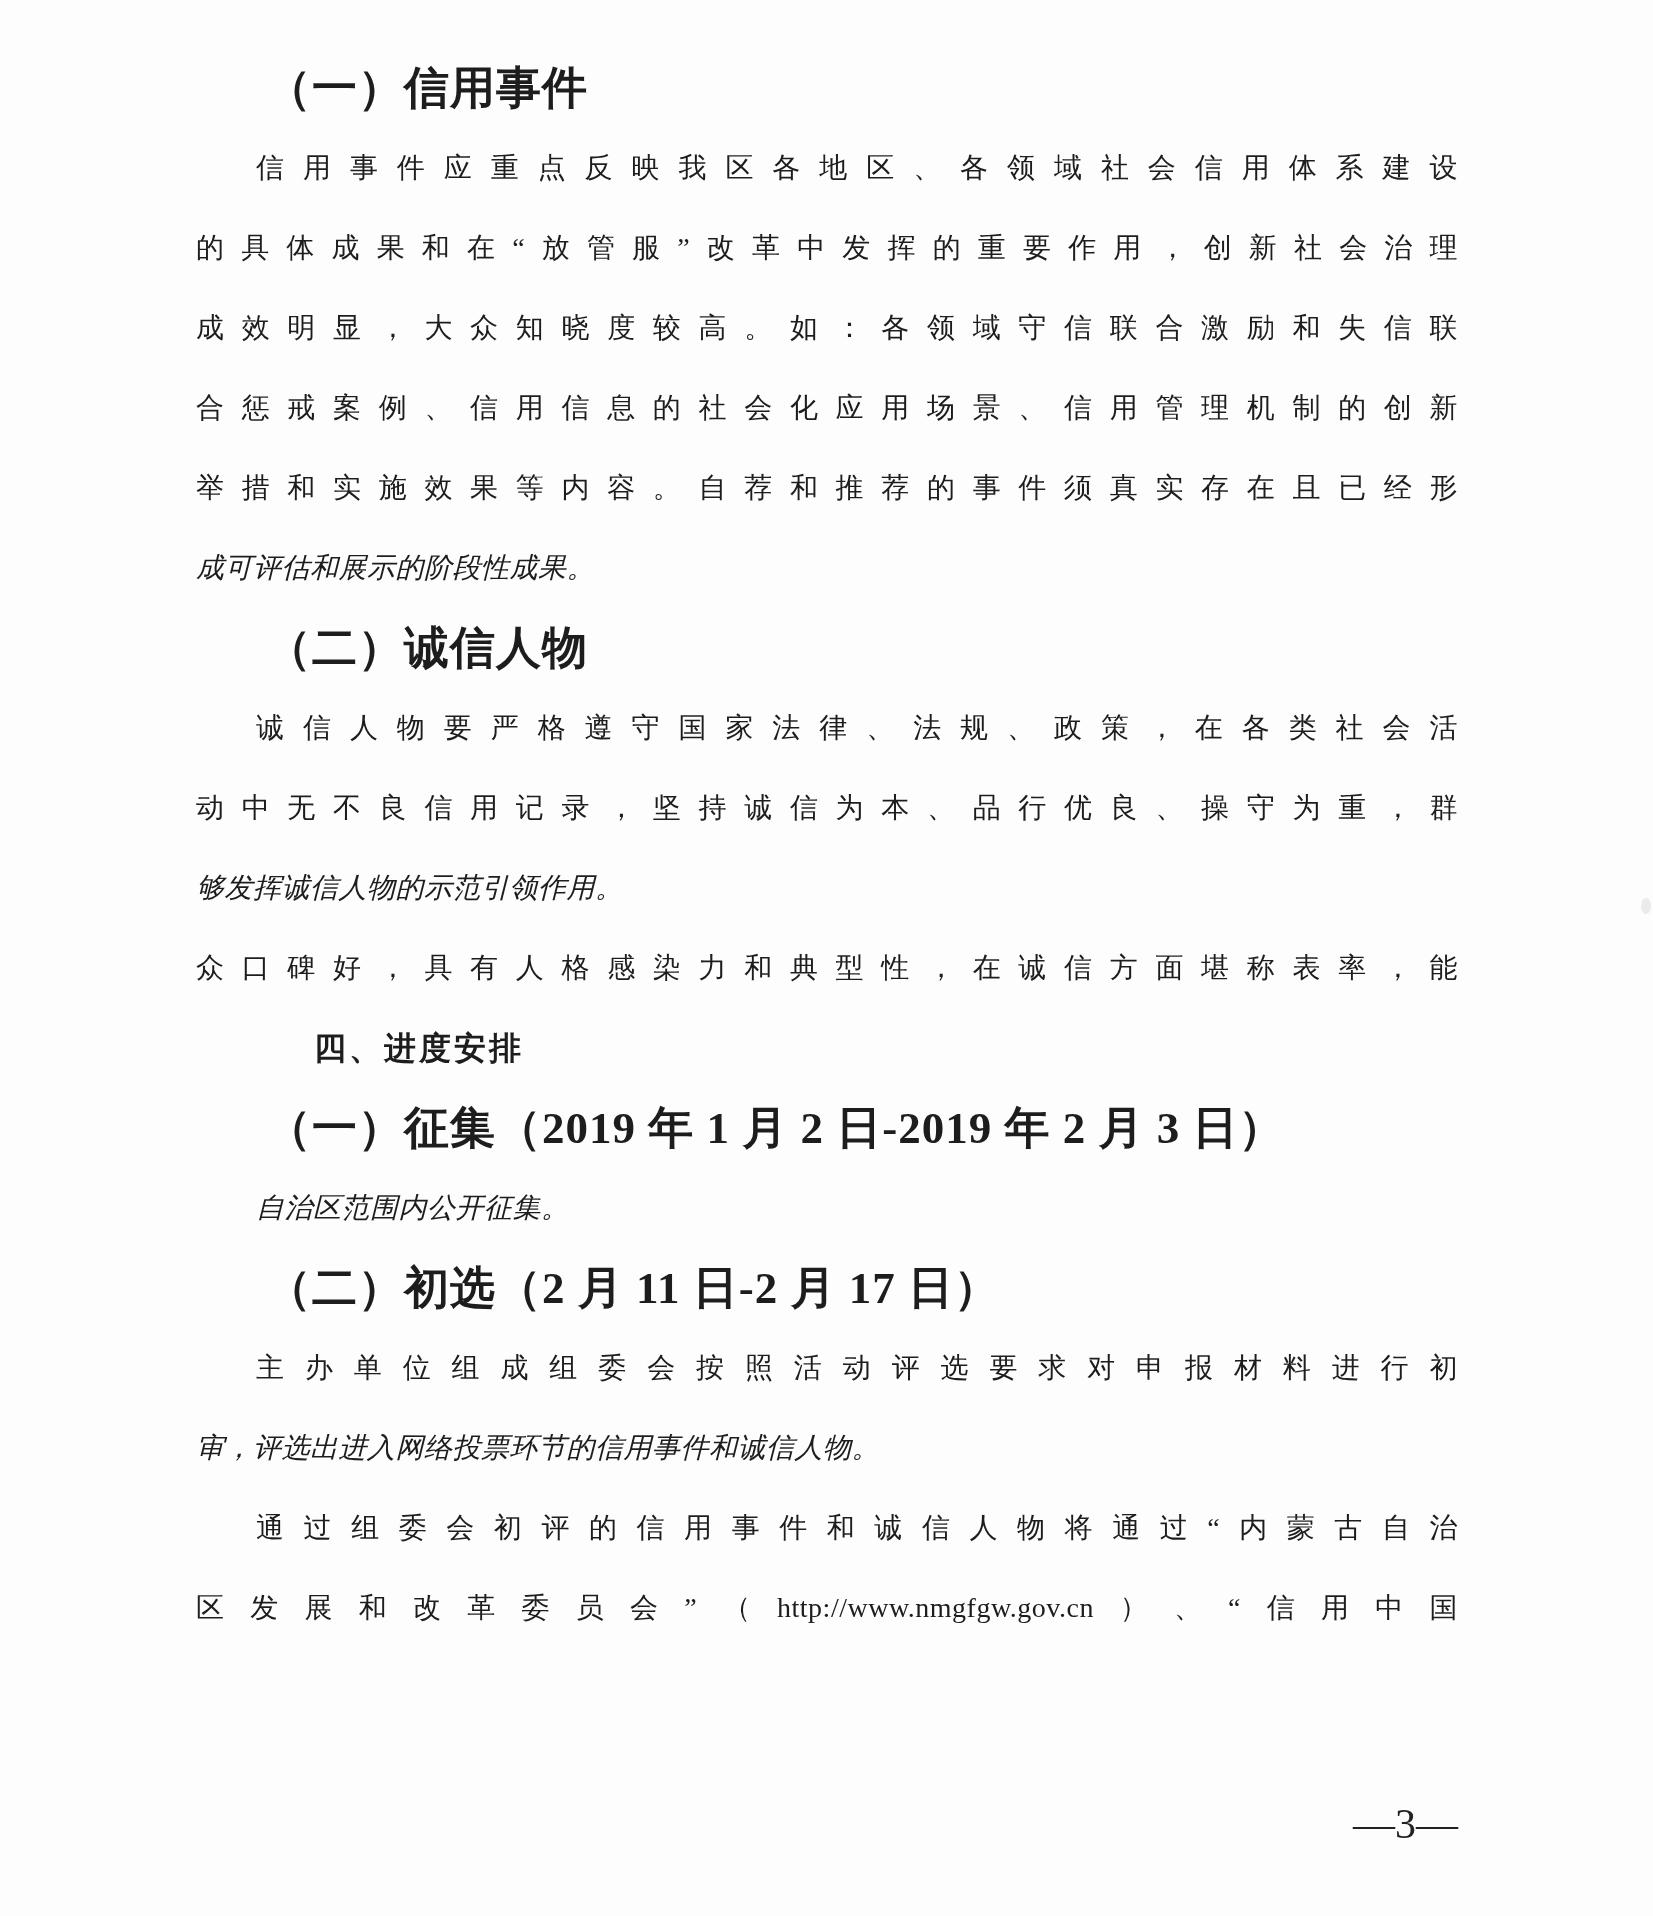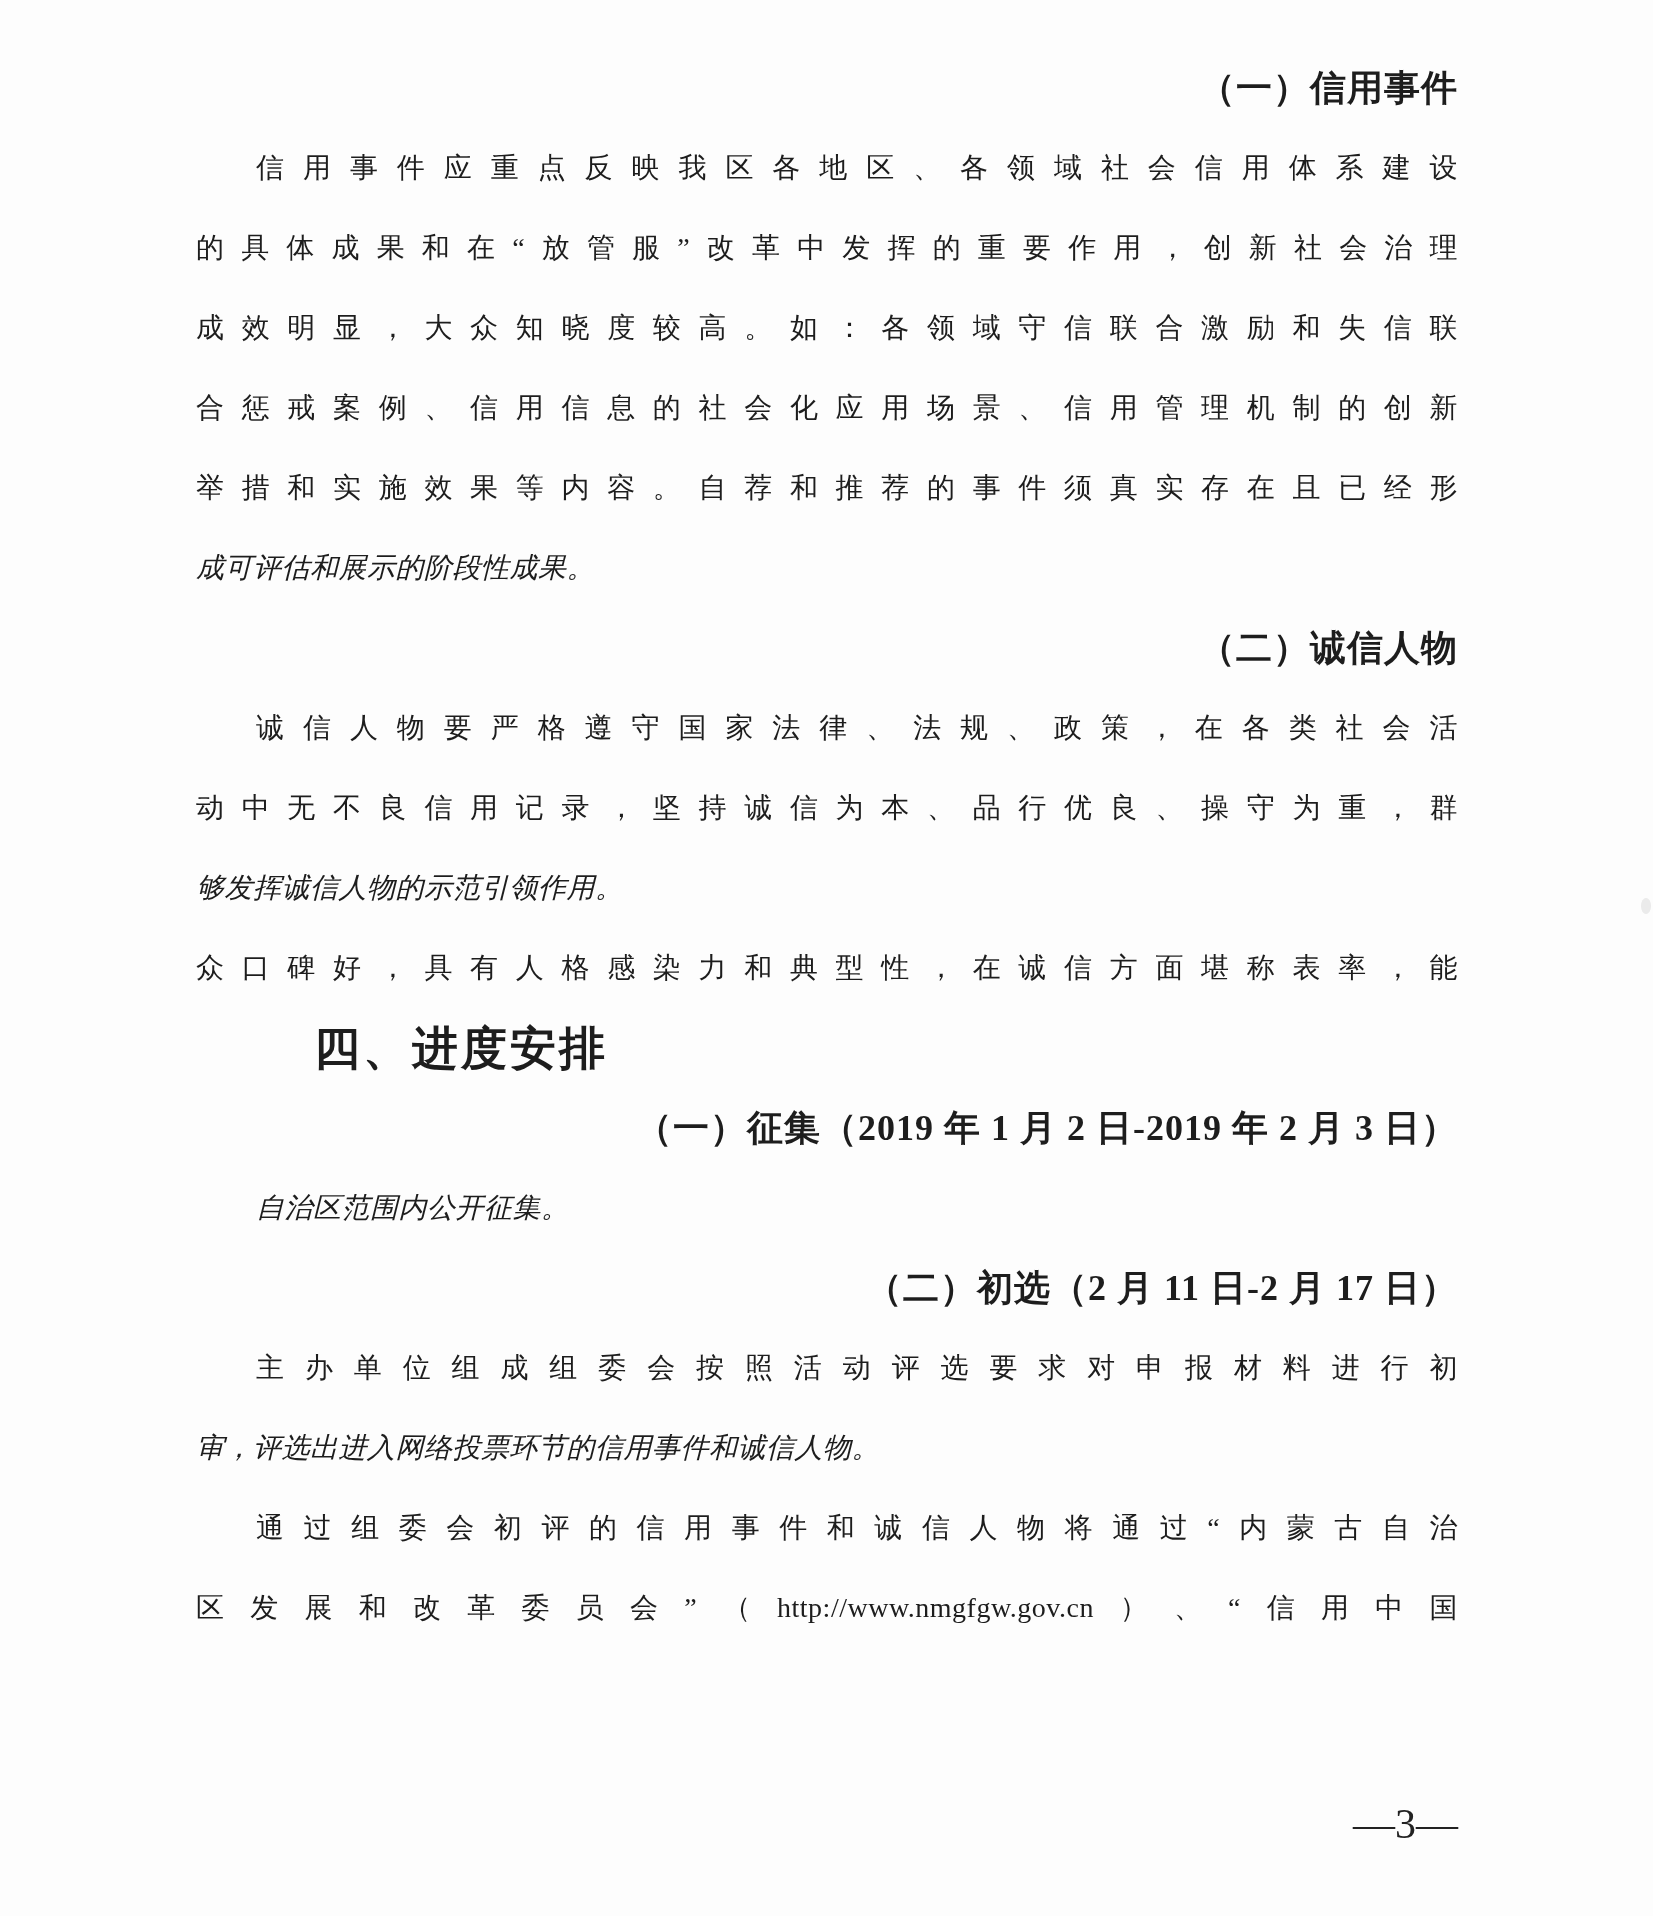--- a/index.html
+++ b/index.html
@@ -31,31 +31,31 @@
   .ln.last{
     text-align:left;
     text-align-last:left;
     font-style:italic;
     -moz-text-align-last:left;
   }
   .h3kai{
     display:block;
     height:80px;
     line-height:80px;
-    font-size:36px;
+    font-size:45px;
     font-weight:bold;
     text-indent:70px;
     letter-spacing:1px;
-    text-align:right;
+    text-align:left;
   }
   .h2hei{
     display:block;
     height:80px;
     line-height:80px;
-    font-size:46px;
+    font-size:32px;
     font-weight:bold;
     font-family:"Liberation Sans","DejaVu Sans",sans-serif;
     text-indent:118px;
     letter-spacing:3px;
     text-align:left;
   }
   .pagenum{
     position:absolute;
     top:1796px;
     right:195px;

